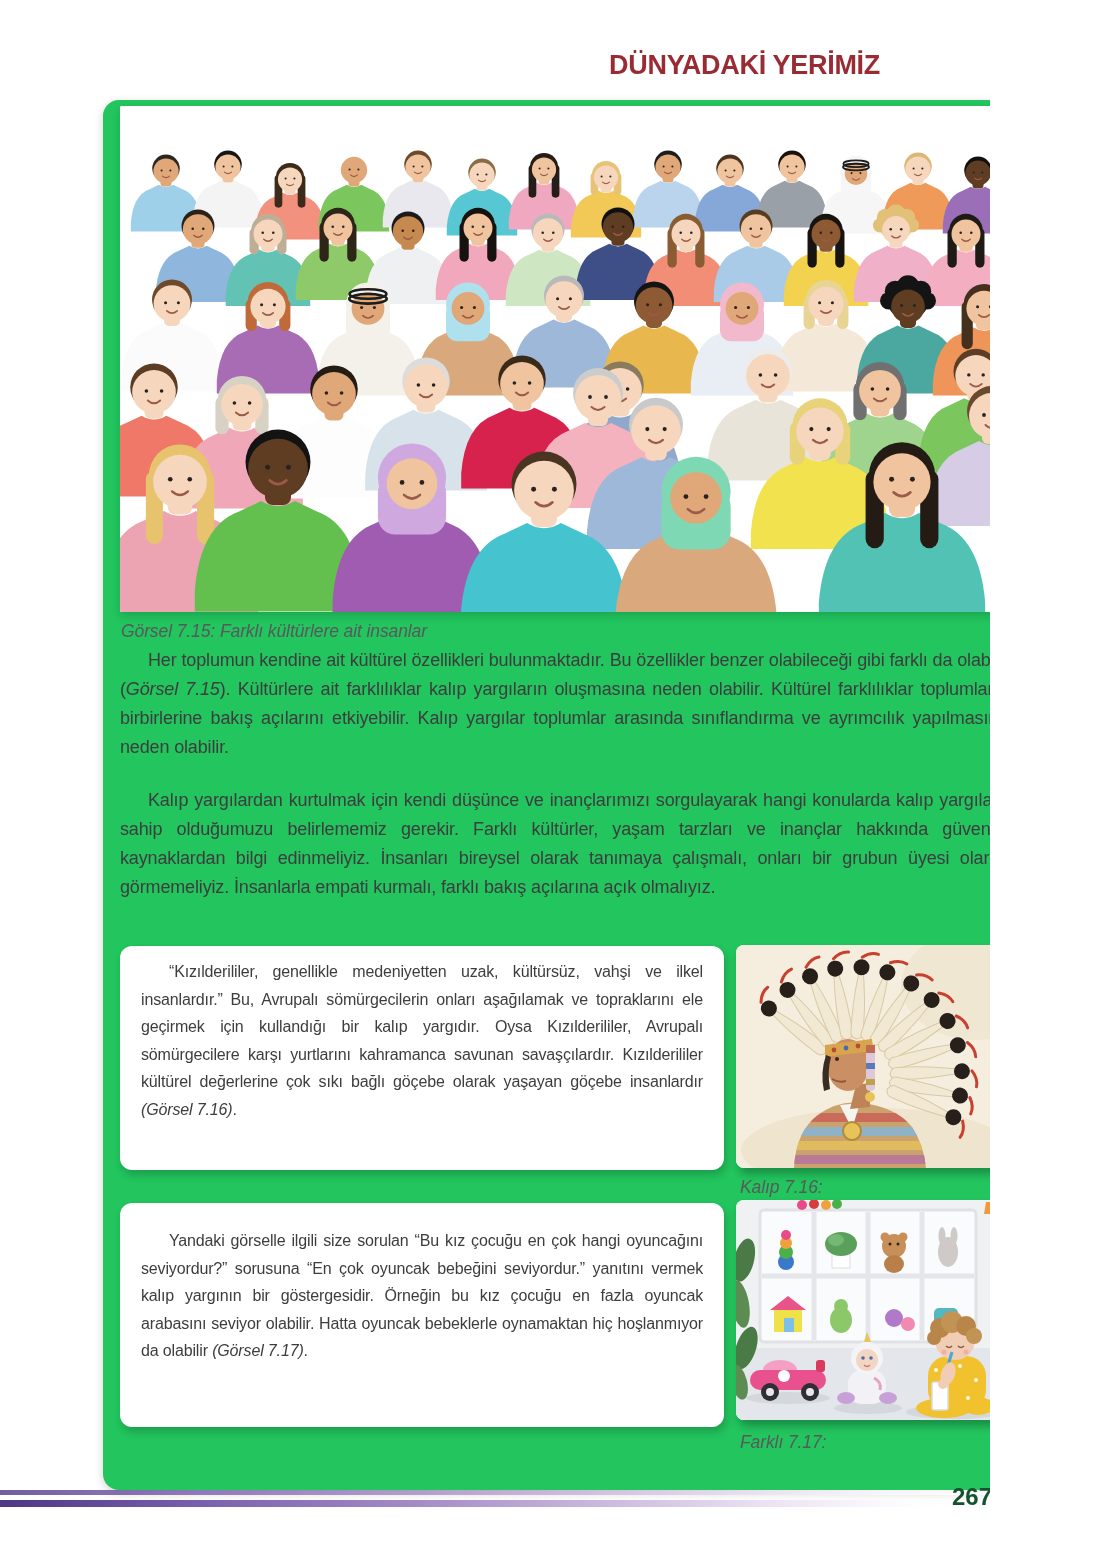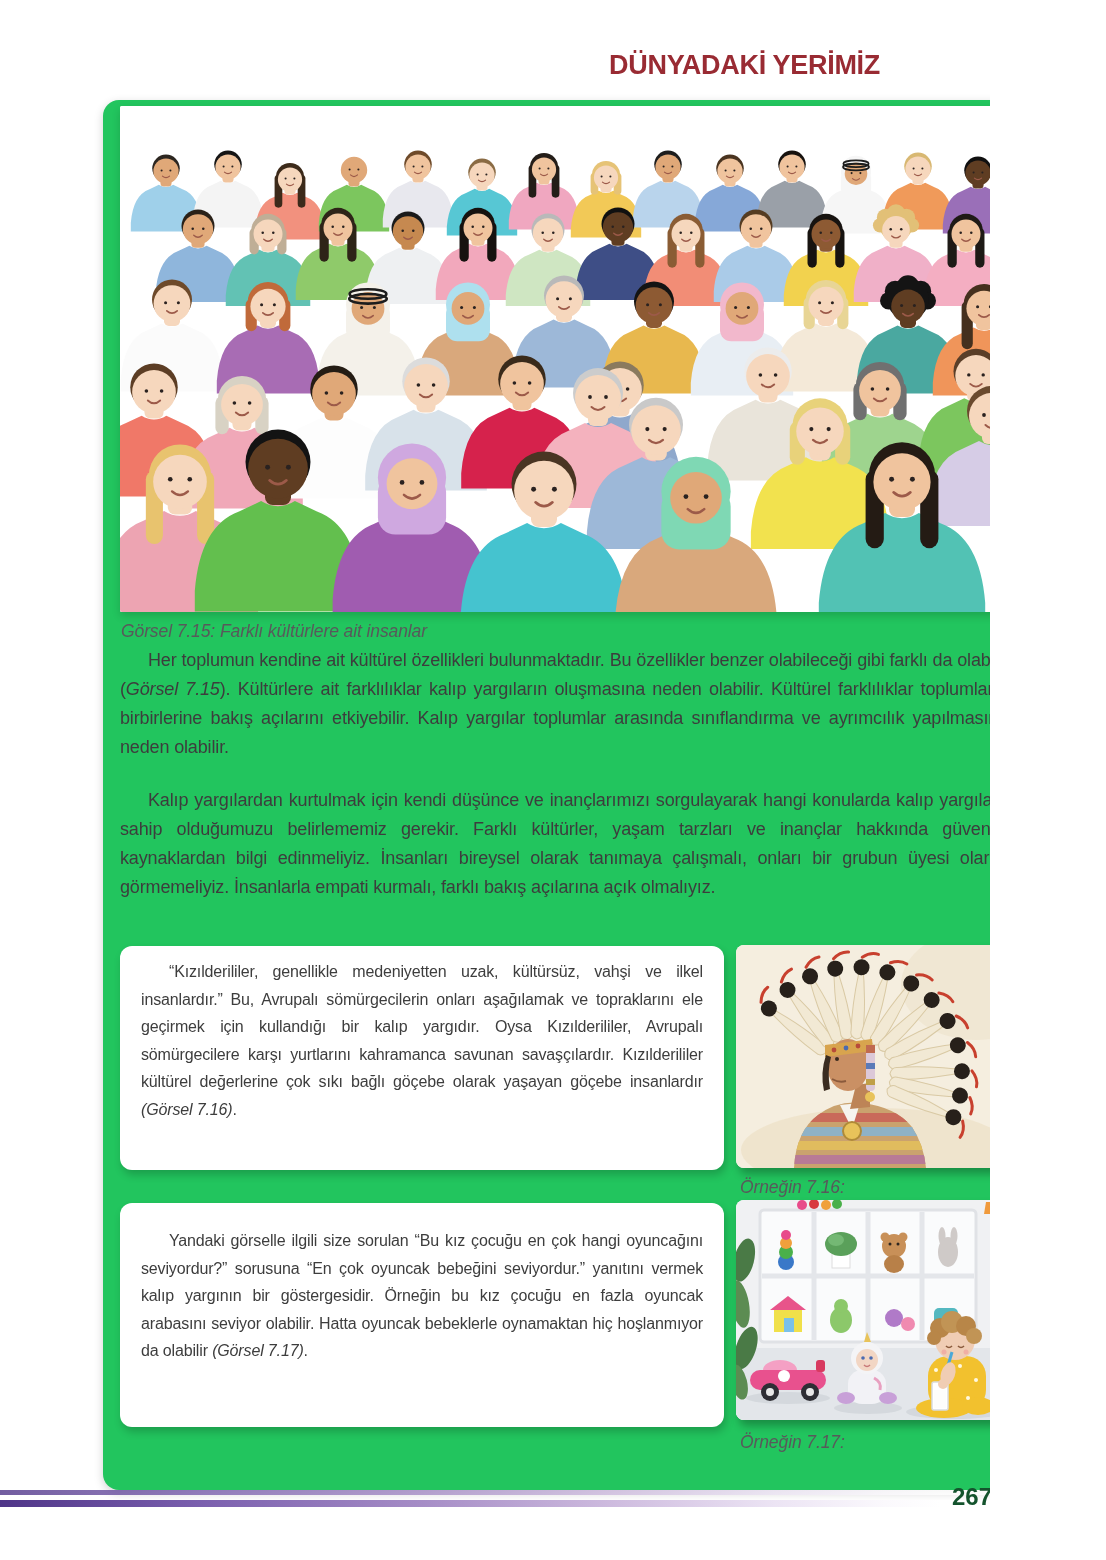--- a/index.html
+++ b/index.html
@@ -675,21 +675,21 @@
         <circle cx="110" cy="103" r="2.4" fill="#4a6ab0"></circle>
         <circle cx="122" cy="101" r="2.4" fill="#b84a3a"></circle>
         <rect x="130" y="100" width="9" height="46" rx="4" fill="#dcc8d8"></rect>
         <rect x="130" y="100" width="9" height="8" fill="#c06a50"></rect>
         <rect x="130" y="118" width="9" height="6" fill="#5a7ab8"></rect>
         <rect x="130" y="134" width="9" height="6" fill="#c0a048"></rect>
         <circle cx="134" cy="152" r="5" fill="#e8c35a"></circle>
         <path d="M90,110 Q84,128 88,146 L94,144 Q91,126 95,112 Z" fill="#3a2c20"></path>
       </svg>
     </div>
-    <div class="caption cap16"><span>Örneğin 7.16:</span><span></span></div>
+    <div class="caption cap16"><span>Kalıp 7.16:</span><span></span></div>
 
     <div class="tbox box2"><span>Yandaki görselle ilgili size sorulan “Bu kız çocuğu en çok hangi oyuncağını seviyordur?” sorusuna “En çok oyuncak bebeğini seviyordur.” yanıtını vermek kalıp yargının bir göstergesidir. Örneğin bu kız çocuğu en fazla oyuncak arabasını seviyor olabilir. Hatta oyuncak bebeklerle oynamaktan hiç hoşlanmıyor da olabilir </span><span class="ref-italic">(Görsel 7.17)</span><span>.</span></div>
 
     <div class="fig fig17">
       <svg viewBox="0 0 282 220" width="282" height="220">
         <rect width="282" height="220" fill="#f0f1f3"></rect>
         <rect y="148" width="282" height="72" fill="#e3e6ea"></rect>
         <rect x="24" y="10" width="216" height="132" rx="4" fill="#fafbfc" stroke="#e0e2e6" stroke-width="3"></rect>
         <line x1="78" y1="12" x2="78" y2="140" stroke="#e4e6ea" stroke-width="5"></line>
         <line x1="132" y1="12" x2="132" y2="140" stroke="#e4e6ea" stroke-width="5"></line>
@@ -777,21 +777,21 @@
           <circle cx="208" cy="152" r="2.5" fill="#f0a8a0" opacity="0.8"></circle>
           <circle cx="230" cy="152" r="2.5" fill="#f0a8a0" opacity="0.8"></circle>
           <rect x="196" y="182" width="16" height="28" rx="2" fill="#ffffff" stroke="#d8dce0" stroke-width="1.5"></rect>
           <rect x="198" y="190" width="12" height="18" fill="#fdfdfb"></rect>
           <line x1="216" y1="152" x2="206" y2="186" stroke="#4aa8d8" stroke-width="3"></line>
           <ellipse cx="212" cy="174" rx="7" ry="12" fill="#f0cdb4" transform="rotate(18 212 174)"></ellipse>
           <circle cx="207" cy="184" r="5" fill="#f0cdb4"></circle>
         </g>
       </svg>
     </div>
-    <div class="caption cap17"><span>Örneğin 7.17:</span><span></span></div>
+    <div class="caption cap17"><span>Farklı 7.17:</span><span></span></div>
 
   </div>
 
   <div class="fbar fbar1"></div>
   <div class="fbar fbar2"></div>
   <div class="pagenum">267</div>
 
 </div>
 
 </body></html>

